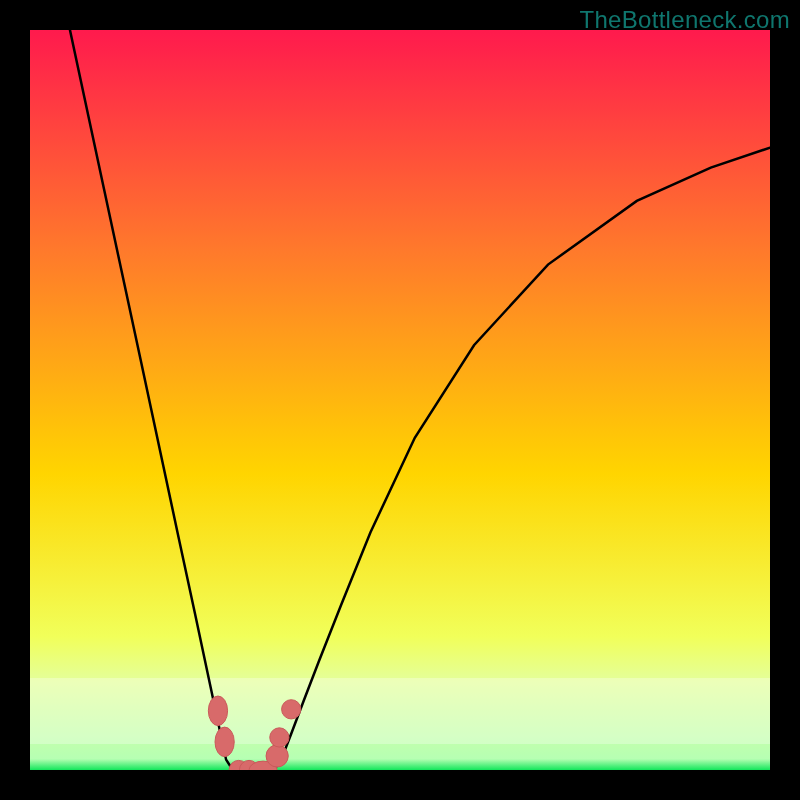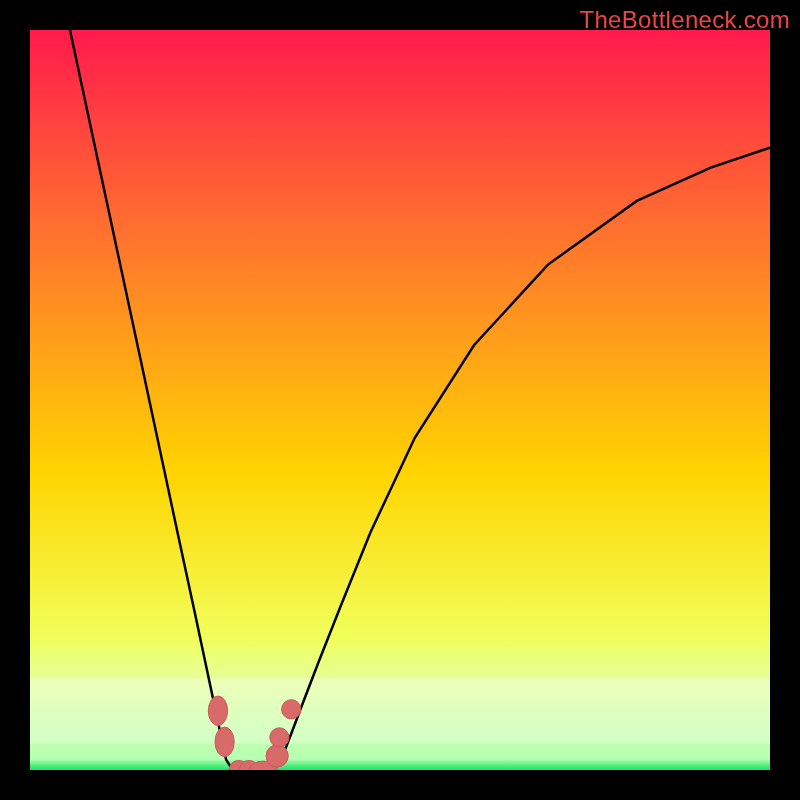--- a/index.html
+++ b/index.html
@@ -13,21 +13,21 @@
   }
   .wrap {
     position: relative;
     width: 800px;
     height: 800px;
   }
   .attribution {
     position: absolute;
     top: 6px;
     right: 10px;
-    color: #ef4444;
+    color: #0f766e;
     font-size: 24px;
     font-weight: 400;
     letter-spacing: 0.3px;
     z-index: 10;
   }
   .plot-frame {
     position: absolute;
     left: 30px;
     top: 30px;
     width: 740px;

